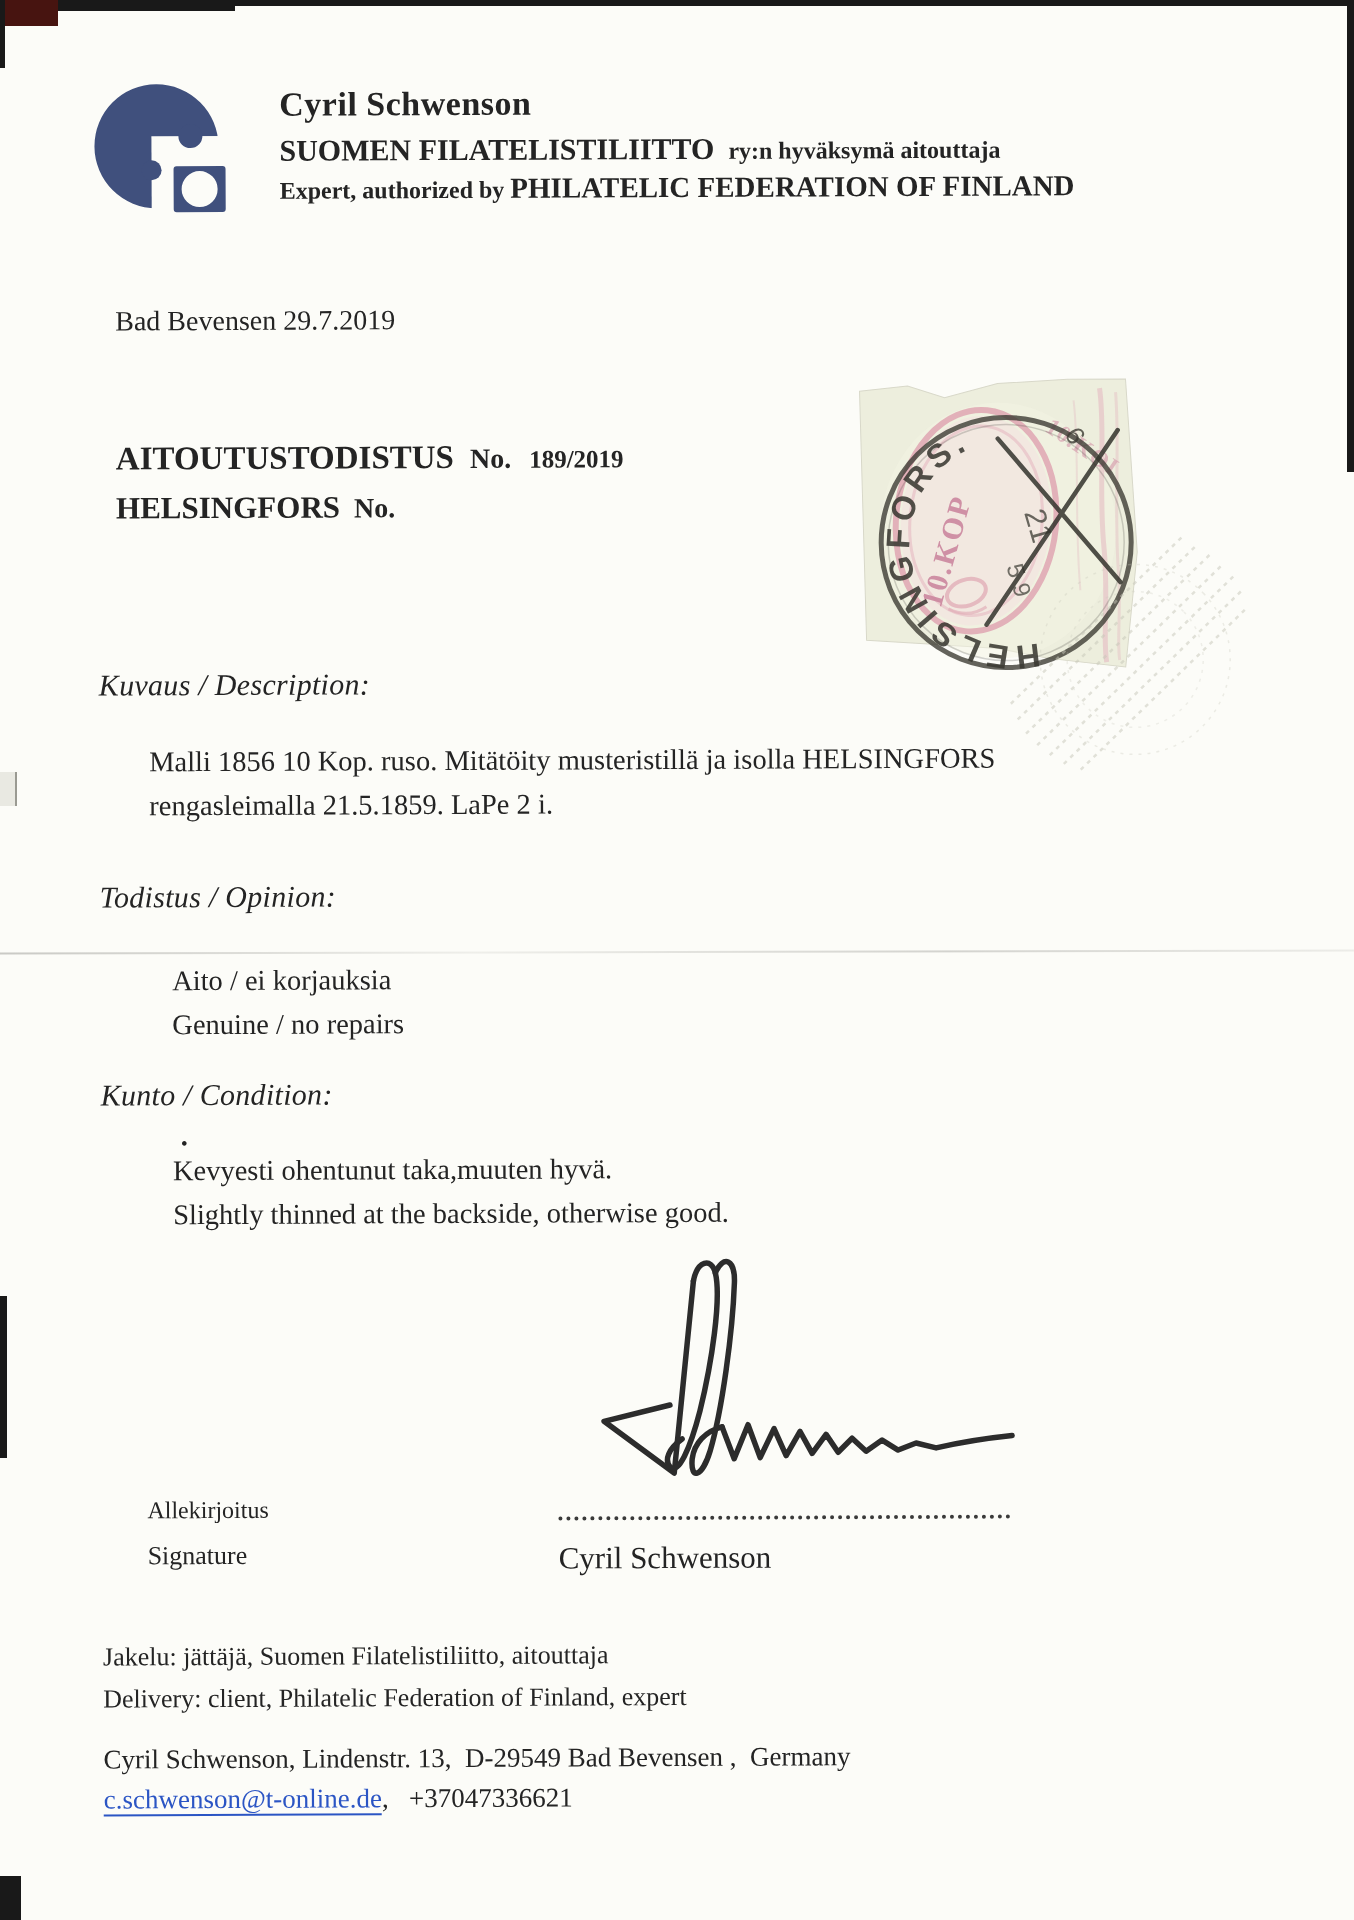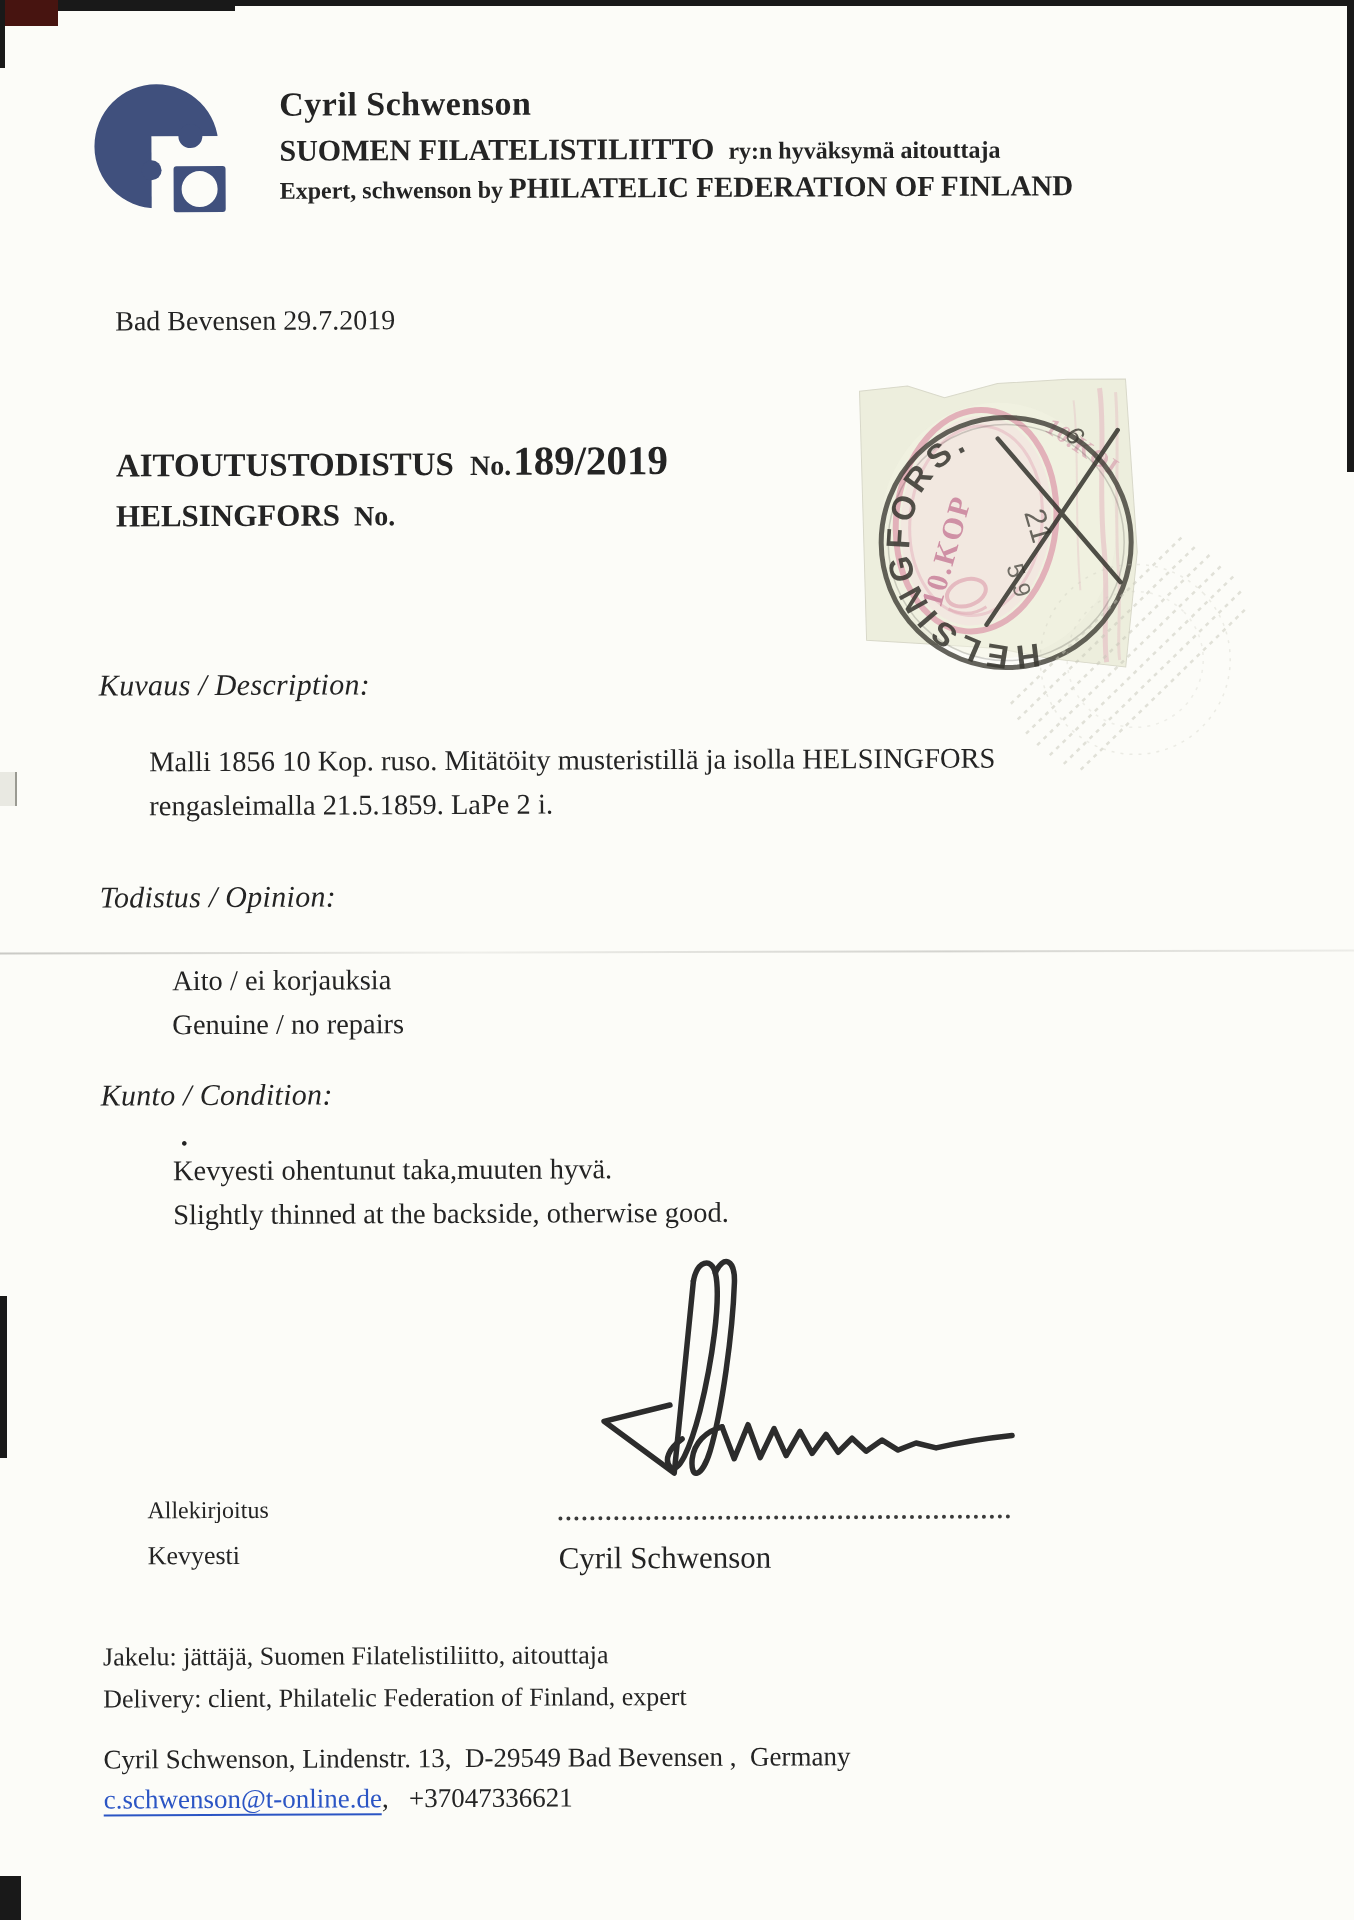--- a/index.html
+++ b/index.html
@@ -29,21 +29,21 @@
   .hdr-line2{margin-top:14px;font-size:30px;font-weight:bold;}
   .hdr-line2 .suffix{font-size:24px;margin-left:14px;}
   .hdr-line3{margin-top:9px;font-size:24px;font-weight:bold;}
   .hdr-line3 .org{font-size:29px;margin-left:6px;}
 
   #dateline{left:118px;top:303px;font-size:28px;}
 
   #cert{left:118px;top:440px;line-height:1;}
   .cert-l1{font-size:33px;font-weight:bold;}
   .cert-l1 .no{font-size:28px;margin-left:16px;}
-  .cert-l1 .num{font-size:41px;margin-left:2px;}
+  .cert-l1 .num{font-size:25px;margin-left:18px;}
   .cert-l2{margin-top:17px;font-size:31px;font-weight:bold;}
   .cert-l2 .no{font-size:28px;margin-left:14px;}
 
   .sec-label{left:100px;font-style:italic;font-size:30px;letter-spacing:.3px;}
   .body-line{font-size:28.5px;white-space:pre-wrap;}
 
   #desc-label{top:666px;}
   #desc-l1{left:150px;top:744px;}
   #desc-l2{left:150px;top:788px;}
   #opin-label{top:878px;}
@@ -87,21 +87,21 @@
     <rect x="81" y="86" width="52" height="46" rx="3" fill="#40507d"></rect>
     <circle cx="107" cy="109" r="18" fill="#fcfcf8"></circle>
   </svg>
 
   <div class="abs hdr-text">
     <div class="hdr-name">Cyril Schwenson</div>
     <div class="hdr-line2">
       <span>SUOMEN FILATELISTILIITTO</span><span class="suffix">ry:n hyväksymä aitouttaja</span>
     </div>
     <div class="hdr-line3">
-      <span>Expert, schwenson by</span><span class="org">PHILATELIC FEDERATION OF FINLAND</span>
+      <span>Expert, authorized by</span><span class="org">PHILATELIC FEDERATION OF FINLAND</span>
     </div>
   </div>
 
   <div id="dateline" class="abs">Bad Bevensen 29.7.2019</div>
 
   <div id="cert" class="abs">
     <div class="cert-l1">
       <span>AITOUTUSTODISTUS</span><span class="no">No.</span><span class="num">189/2019</span>
     </div>
     <div class="cert-l2">
@@ -173,21 +173,21 @@
   <svg id="signature-svg" class="abs" width="680" height="235" viewBox="0 0 680 235">
     <g fill="none" stroke="#2c2c2c" stroke-width="5.5" stroke-linecap="round" stroke-linejoin="round">
       <path d="M 318,152 L 252,168 L 322,220 L 342,28"></path>
       <path d="M 342,28 C 346,8 360,4 364,20 C 370,46 360,110 348,158 C 338,196 326,222 318,214 C 312,207 316,196 330,186"></path>
       <path d="M 364,20 C 372,2 384,6 383,30 C 381,80 370,158 358,198 C 350,224 338,228 340,206 C 342,190 354,178 370,174"></path>
       <path d="M 370,174 L 382,206 L 396,172 L 408,205 L 422,176 L 434,203 L 448,179 L 460,201 L 474,182 L 486,200 L 500,186 L 514,199 L 530,188 L 546,198 L 564,191 L 584,196 Q 620,188 660,184"></path>
     </g>
   </svg>
 
   <div id="sig-label-fi" class="abs">Allekirjoitus</div>
-  <div id="sig-label-en" class="abs">Kevyesti</div>
+  <div id="sig-label-en" class="abs">Signature</div>
   <div id="sig-dots" class="abs"></div>
   <div id="sig-name" class="abs">Cyril Schwenson</div>
 
   <div id="foot-fi" class="abs footer-line">Jakelu: jättäjä, Suomen Filatelistiliitto, aitouttaja</div>
   <div id="foot-en" class="abs footer-line">Delivery: client, Philatelic Federation of Finland, expert</div>
   <div id="contact" class="abs footer-line">Cyril Schwenson, Lindenstr. 13,  D-29549 Bad Bevensen ,  Germany</div>
   <div id="contact2" class="abs footer-line"><a class="email">c.schwenson@t-online.de</a><span>,</span><span>&nbsp;&nbsp;&nbsp;<span>+37047336621</span></span></div>
 
 </div>
 

